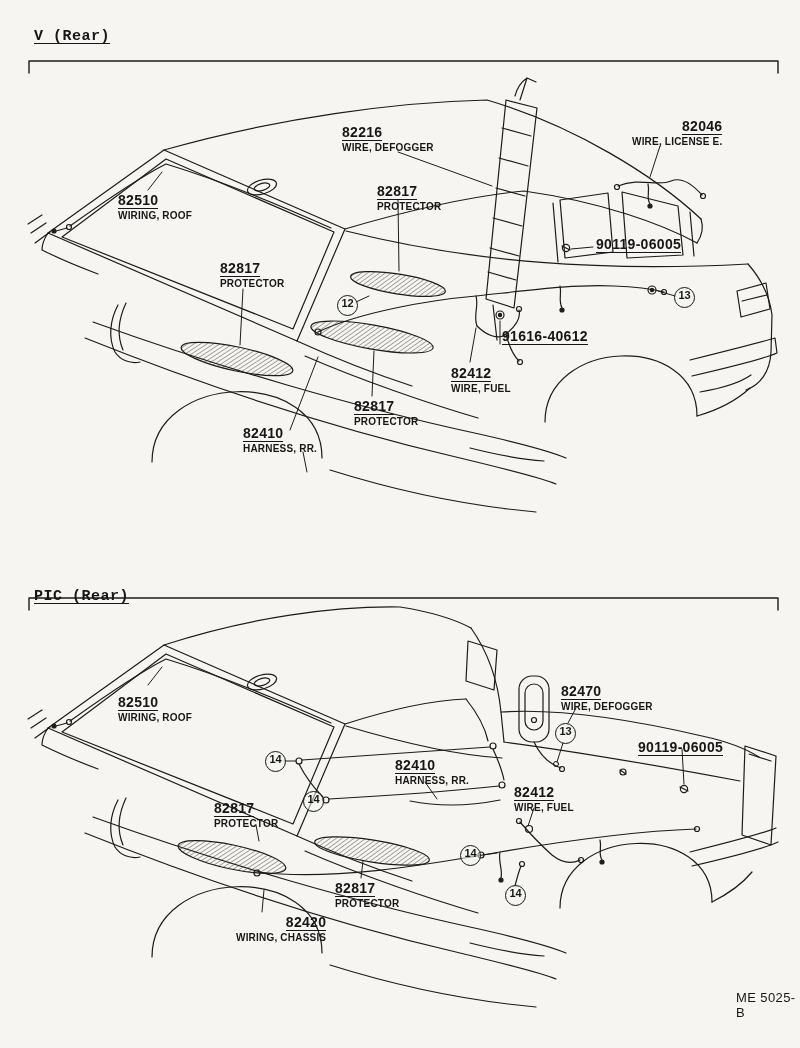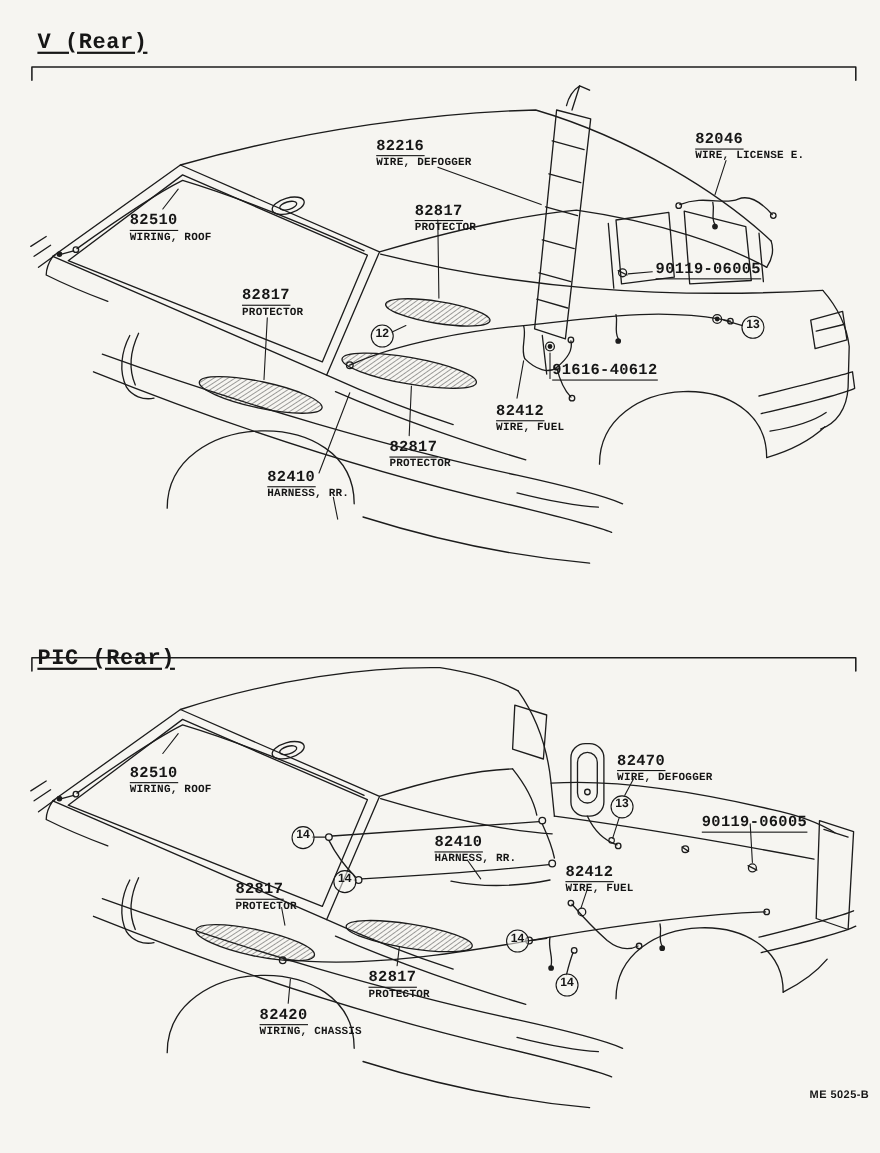--- a/index.html
+++ b/index.html
@@ -5,37 +5,37 @@
   html,body{margin:0;padding:0;}
   body{
     width:800px;height:1048px;position:relative;overflow:hidden;
     background:#f6f5f1;color:#161616;
     font-family:"Liberation Sans","DejaVu Sans",sans-serif;
   }
   .linework{position:absolute;left:0;top:0;}
   .section-title{
     position:absolute;
     font-family:"Liberation Mono","DejaVu Sans Mono",monospace;
-    font-size:20px;font-weight:700;letter-spacing:.5px;
+    font-size:15px;font-weight:700;letter-spacing:.5px;
     text-decoration:underline;text-underline-offset:3px;
   }
   .labels-layer{position:absolute;left:0;top:0;width:800px;height:1048px;pointer-events:none;}
-  .part-label{position:absolute;white-space:nowrap;line-height:1;font-family:Liberation Mono, monospace;}
+  .part-label{position:absolute;white-space:nowrap;line-height:1;}
   .part-label .num{
     display:inline-block;font-size:14px;font-weight:700;letter-spacing:.3px;
     border-bottom:1.5px solid #161616;padding-bottom:1px;
   }
   .part-label .desc{font-size:10px;font-weight:700;letter-spacing:.2px;margin-top:2px;}
   .callout{
     position:absolute;width:19px;height:19px;margin-left:-10px;margin-top:-10px;
     border:1.7px solid #161616;border-radius:50%;
     font-size:11px;font-weight:700;line-height:15px;text-align:center;
     background:rgba(246,245,241,.55);
   }
-  .doc-code{position:absolute;font-size:10px;font-weight:700;letter-spacing:.4px;}
+  .doc-code{position:absolute;font-size:13px;font-weight:400;letter-spacing:.4px;}
 </style>
 </head>
 <body>
 
 <div class="page">
 
   <svg class="linework" width="800" height="1048" viewBox="0 0 800 1048">
     <defs>
       <pattern id="hatch" width="3.5" height="3.5" patternUnits="userSpaceOnUse" patternTransform="rotate(45)">
         <line x1="0" y1="0" x2="0" y2="3.5" stroke="#2b2b2b" stroke-width="0.8"></line>
@@ -266,42 +266,42 @@
 
     </g>
   </svg>
 
   <div class="section-title" style="left:34px;top:28px">V (Rear)</div>
 
   <div class="section-title" style="left:34px;top:588px">PIC (Rear)</div>
 
   <div class="labels-layer">
       <div class="part-label" style="left: 342px; top: 124px;"><div class="num">82216</div><div class="desc">WIRE, DEFOGGER</div></div>
-      <div class="part-label" style="left: 632px; top: 118px;"><div class="num">82046</div><div class="desc">WIRE, LICENSE E.</div></div>
+      <div class="part-label" style="left: 632px; top: 118px; text-align: right;"><div class="num">82046</div><div class="desc">WIRE, LICENSE E.</div></div>
       <div class="part-label" style="left: 118px; top: 192px;"><div class="num">82510</div><div class="desc">WIRING, ROOF</div></div>
       <div class="part-label" style="left: 377px; top: 183px;"><div class="num">82817</div><div class="desc">PROTECTOR</div></div>
       <div class="part-label" style="left: 596px; top: 236px;"><div class="num">90119-06005</div></div>
       <div class="part-label" style="left: 220px; top: 260px;"><div class="num">82817</div><div class="desc">PROTECTOR</div></div>
       <div class="part-label" style="left: 502px; top: 328px;"><div class="num">91616-40612</div></div>
       <div class="part-label" style="left: 451px; top: 365px;"><div class="num">82412</div><div class="desc">WIRE, FUEL</div></div>
       <div class="part-label" style="left: 354px; top: 398px;"><div class="num">82817</div><div class="desc">PROTECTOR</div></div>
       <div class="part-label" style="left: 243px; top: 425px;"><div class="num">82410</div><div class="desc">HARNESS, RR.</div></div>
       <div class="callout" style="left: 347px; top: 305px;">12</div>
       <div class="callout" style="left: 684px; top: 297px;">13</div>
     </div>
 
   <div class="labels-layer">
       <div class="part-label" style="left: 118px; top: 694px;"><div class="num">82510</div><div class="desc">WIRING, ROOF</div></div>
       <div class="part-label" style="left: 561px; top: 683px;"><div class="num">82470</div><div class="desc">WIRE, DEFOGGER</div></div>
       <div class="part-label" style="left: 638px; top: 739px;"><div class="num">90119-06005</div></div>
       <div class="part-label" style="left: 395px; top: 757px;"><div class="num">82410</div><div class="desc">HARNESS, RR.</div></div>
       <div class="part-label" style="left: 514px; top: 784px;"><div class="num">82412</div><div class="desc">WIRE, FUEL</div></div>
       <div class="part-label" style="left: 214px; top: 800px;"><div class="num">82817</div><div class="desc">PROTECTOR</div></div>
       <div class="part-label" style="left: 335px; top: 880px;"><div class="num">82817</div><div class="desc">PROTECTOR</div></div>
-      <div class="part-label" style="left: 236px; top: 914px;"><div class="num">82420</div><div class="desc">WIRING, CHASSIS</div></div>
+      <div class="part-label" style="left: 236px; top: 914px; text-align: right;"><div class="num">82420</div><div class="desc">WIRING, CHASSIS</div></div>
       <div class="callout" style="left: 565px; top: 733px;">13</div>
       <div class="callout" style="left: 275px; top: 761px;">14</div>
       <div class="callout" style="left: 313px; top: 801px;">14</div>
       <div class="callout" style="left: 470px; top: 855px;">14</div>
       <div class="callout" style="left: 515px; top: 895px;">14</div>
     </div>
 
   <div class="doc-code" style="left:736px;top:990px">ME 5025-B</div>
 </div>
 

